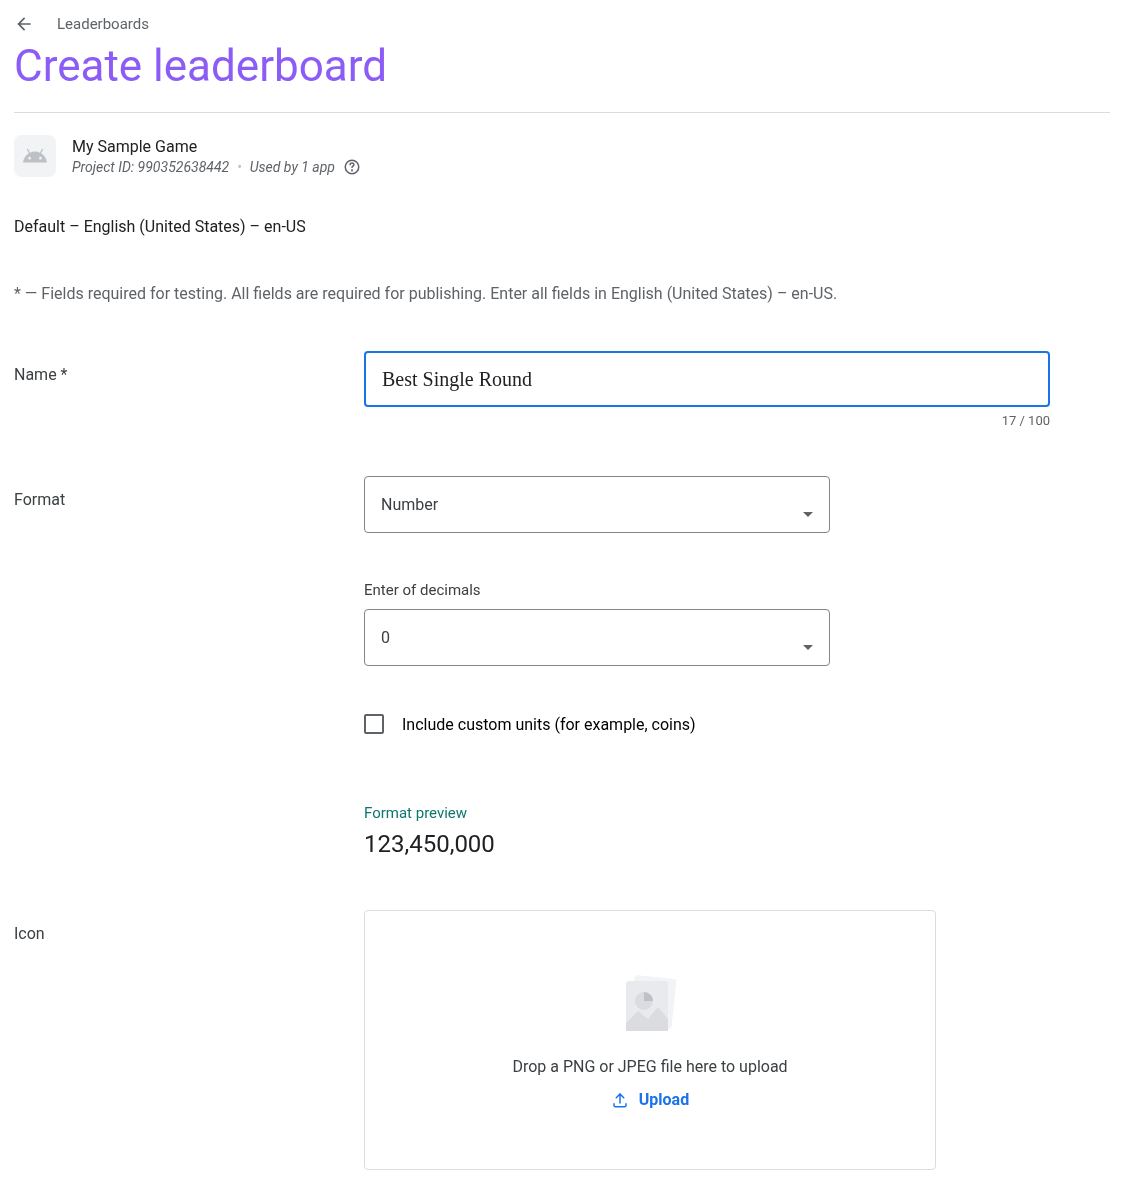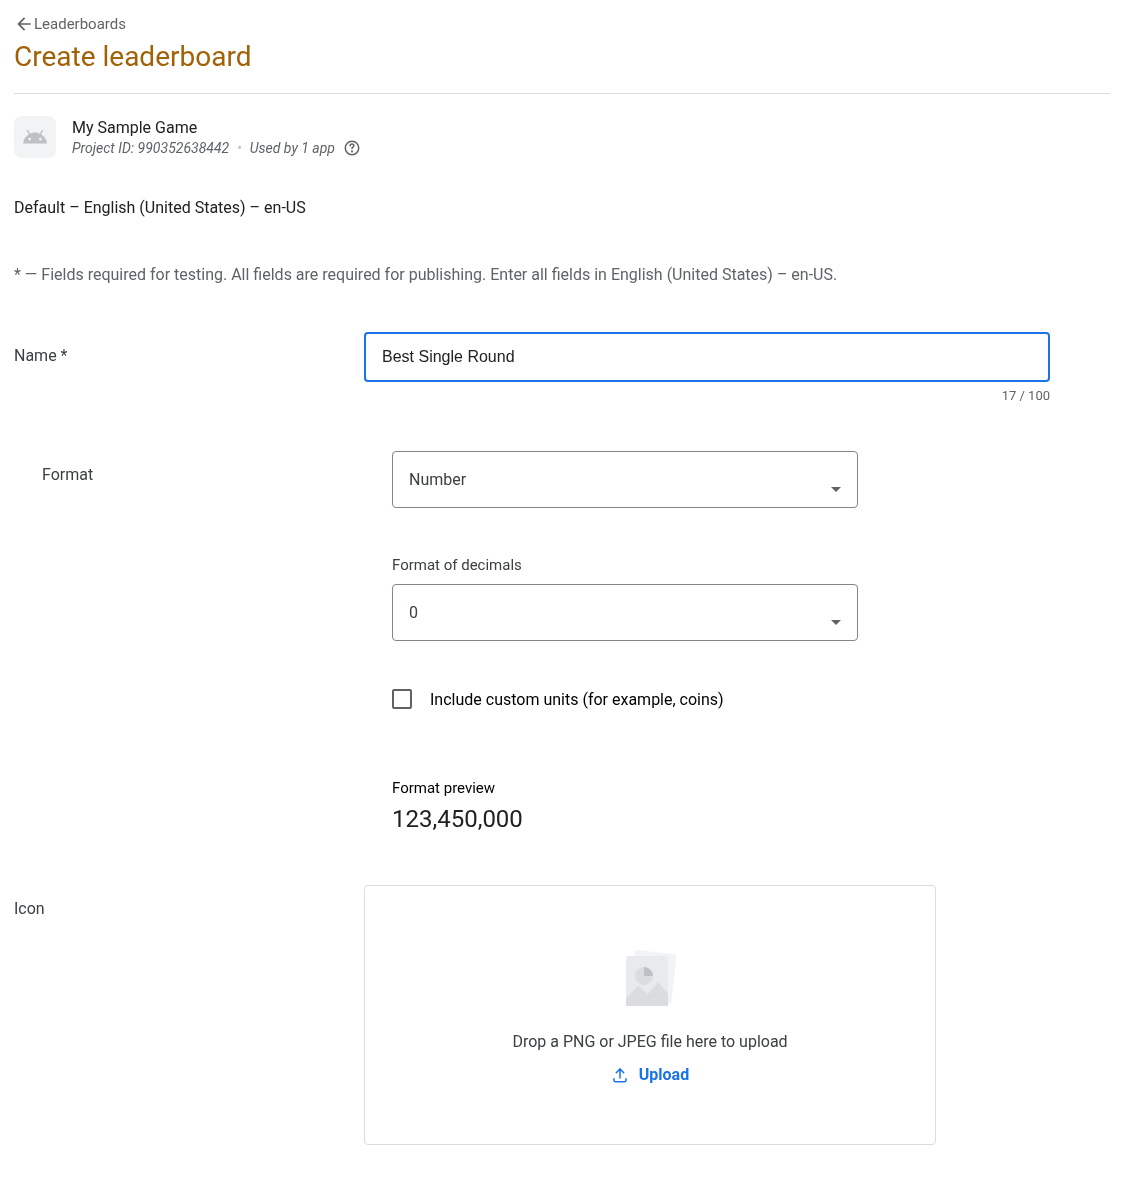--- a/index.html
+++ b/index.html
@@ -10,41 +10,41 @@
     body {
       font-family: "Google Sans", Roboto, Arial, sans-serif;
       color: #202124;
       background: #fff;
       padding: 14px;
       width: 1124px;
     }
     .breadcrumb {
       display: flex;
       align-items: center;
-      gap: 0;
+      gap: 23px;
       margin-bottom: 6px;
     }
     .back-arrow {
       width: 20px;
       height: 20px;
       display: flex;
       align-items: center;
       justify-content: center;
       color: #5f6368;
       cursor: pointer;
     }
     .breadcrumb-text {
       font-size: 15px;
       color: #5f6368;
     }
     h1.page-title {
-      font-size: 28px;
+      font-size: 44px;
       font-weight: 400;
       margin-bottom: 20px;
-      color: #a16207;
+      color: #8b5cf6;
     }
     hr.divider {
       border: none;
       border-top: 1px solid #dadce0;
       margin-bottom: 22px;
     }
     .project-row {
       display: flex;
       align-items: center;
       gap: 16px;
@@ -108,28 +108,28 @@
       font-size: 16px;
       color: #3c4043;
       padding-top: 14px;
     }
     .form-field-col {
       flex: 1;
       max-width: 686px;
     }
     .text-input {
       width: 100%;
-      height: 50px;
+      height: 56px;
       border: 2px solid #1a73e8;
       border-radius: 4px;
       padding: 0 16px;
-      font-size: 16px;
+      font-size: 20px;
       color: #202124;
       outline: none;
-      font-family: Liberation Sans, sans-serif;
+      font-family: Liberation Serif, serif;
     }
     .char-count {
       text-align: right;
       font-size: 13px;
       color: #5f6368;
       margin-top: 6px;
     }
     .select-wrap {
       position: relative;
       width: 466px;
@@ -172,21 +172,21 @@
       border-radius: 2px;
       cursor: pointer;
       flex-shrink: 0;
     }
     .checkbox-label {
       font-size: 16px;
       color: #000000;
     }
     .preview-label {
       font-size: 15px;
-      color: #000000;
+      color: #0f766e;
       margin-top: 70px;
       margin-bottom: 8px;
     }
     .preview-value {
       font-size: 24px;
       font-weight: 400;
       color: #202124;
     }
     .drop-zone {
       border: 1px solid #dadce0;
@@ -217,21 +217,20 @@
       font-size: 16px;
       font-weight: 700;
       cursor: pointer;
     }
     .upload-icon {
       width: 18px;
       height: 18px;
     }
     .format-section .form-row {
       margin-bottom: 0;
-      margin-left: 28px;
     }
     .format-fields {
       display: flex;
       flex-direction: column;
     }
     .icon-row {
       margin-top: 52px;
     }
   </style>
 </head>
@@ -293,21 +292,21 @@
         <div class="select-box">
           <span>Number</span>
           <span class="caret-down">
             <svg viewBox="0 0 10 5" width="10" height="5" fill="currentColor">
                 <path d="M0 0l5 5 5-5z"></path>
               </svg>
           </span>
         </div>
       </div>
 
-      <div class="sub-label">Format of decimals</div>
+      <div class="sub-label">Enter of decimals</div>
       <div class="select-wrap">
         <div class="select-box">
           <span>0</span>
           <span class="caret-down">
             <svg viewBox="0 0 10 5" width="10" height="5" fill="currentColor">
                 <path d="M0 0l5 5 5-5z"></path>
               </svg>
           </span>
         </div>
       </div>

